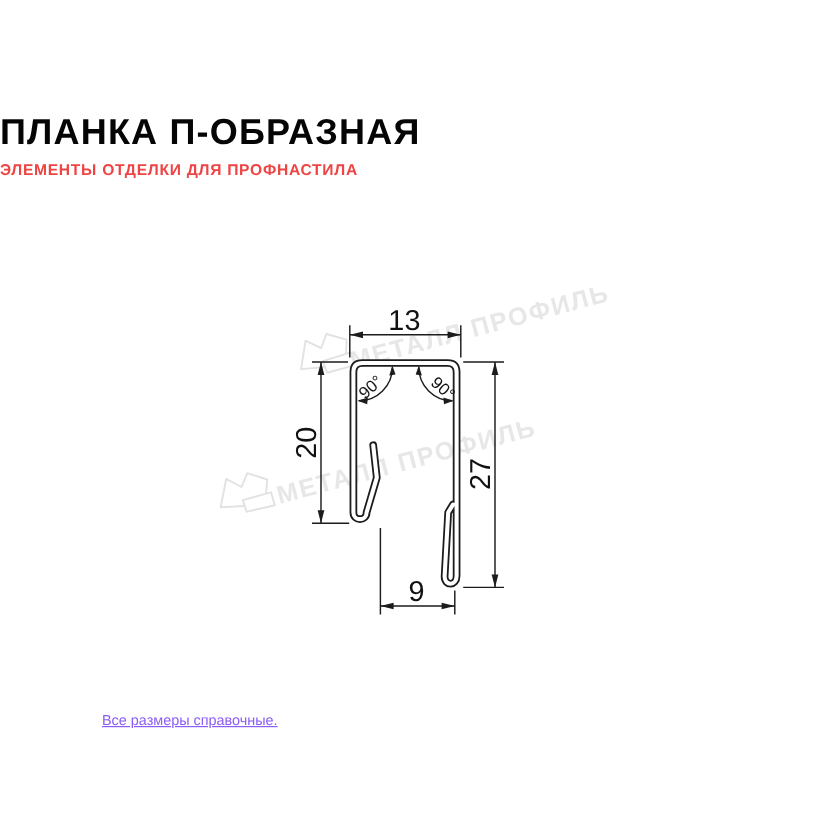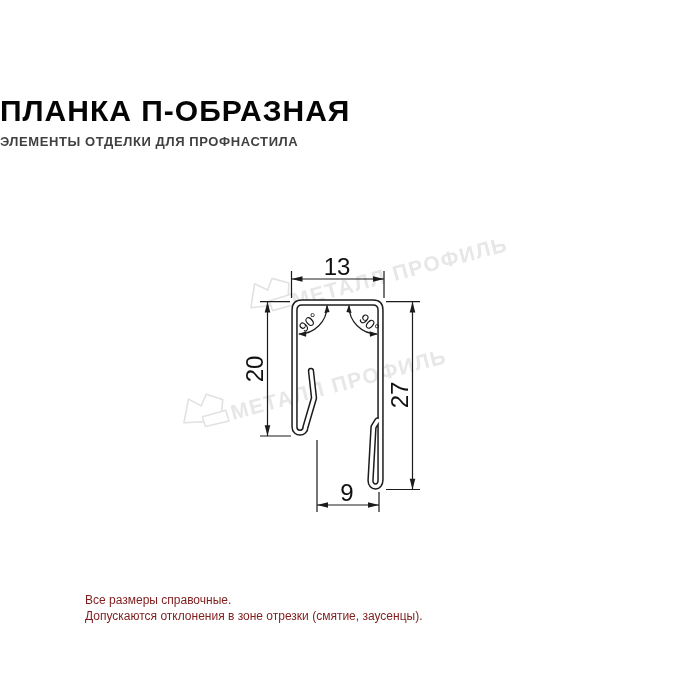--- a/index.html
+++ b/index.html
@@ -1,22 +1,22 @@
 <!DOCTYPE html>
 <html><head>
 <meta charset="utf-8">
 <style>
   html,body{margin:0;padding:0;background:#fff;}
   .page{position:relative;width:700px;height:700px;background:#fff;overflow:hidden;
         font-family:"Liberation Sans",sans-serif;}
   .header{position:absolute;left:0;top:96px;width:700px;text-align:left;}
   .title-line{font-weight:700;font-size:30px;line-height:29px;letter-spacing:1px;color:#050505;}
-  .subtitle{margin-top:9px;font-weight:700;font-size:13px;letter-spacing:.6px;color:#404040;}
+  .subtitle{margin-top:9px;font-weight:700;font-size:13px;letter-spacing:.6px;color:#ef4444;}
   .drawing-svg{position:absolute;left:0;top:0;width:700px;height:700px;}
-  .footer{position:absolute;left:85px;top:593px;font-size:12px;line-height:15.5px;color:#7f1d1d;}
+  .footer{position:absolute;left:85px;top:593px;font-size:12px;line-height:15.5px;color:#8b5cf6;text-decoration:underline;}
   .wm-text{font-weight:700;font-size:21px;letter-spacing:1.5px;fill:#e7e7e7;}
   .dim-num{font-size:24px;fill:#111;font-family:"Liberation Sans",sans-serif;}
   .angle-num{font-size:14px;fill:#111;font-family:"Liberation Sans",sans-serif;}
   .dimline{stroke:#1c1c1c;stroke-width:1.2;fill:none;}
   .arrow{fill:#1c1c1c;stroke:none;}
   .logo{stroke:#e2e2e2;stroke-width:1.6;fill:#ffffff;stroke-linejoin:round;}
 </style>
 </head>
 <body>
 
@@ -98,16 +98,15 @@
     <g>
       <path class="dimline" d="M 349,306 A 28,28 0 0 0 377,334"></path>
       <polygon class="arrow" points="349,304.5 346.4,312 351.6,313"></polygon>
       <polygon class="arrow" points="378,334 369.5,331.2 370,336.8"></polygon>
       <text class="angle-num" text-anchor="middle" transform="translate(366,327) rotate(42)">90°</text>
     </g>
   </svg>
 
   <div class="footer">
     <div>Все размеры справочные.</div>
-    <div>Допускаются отклонения в зоне отрезки (смятие, заусенцы).</div>
   </div>
 
 </div>
 
 </body></html>

